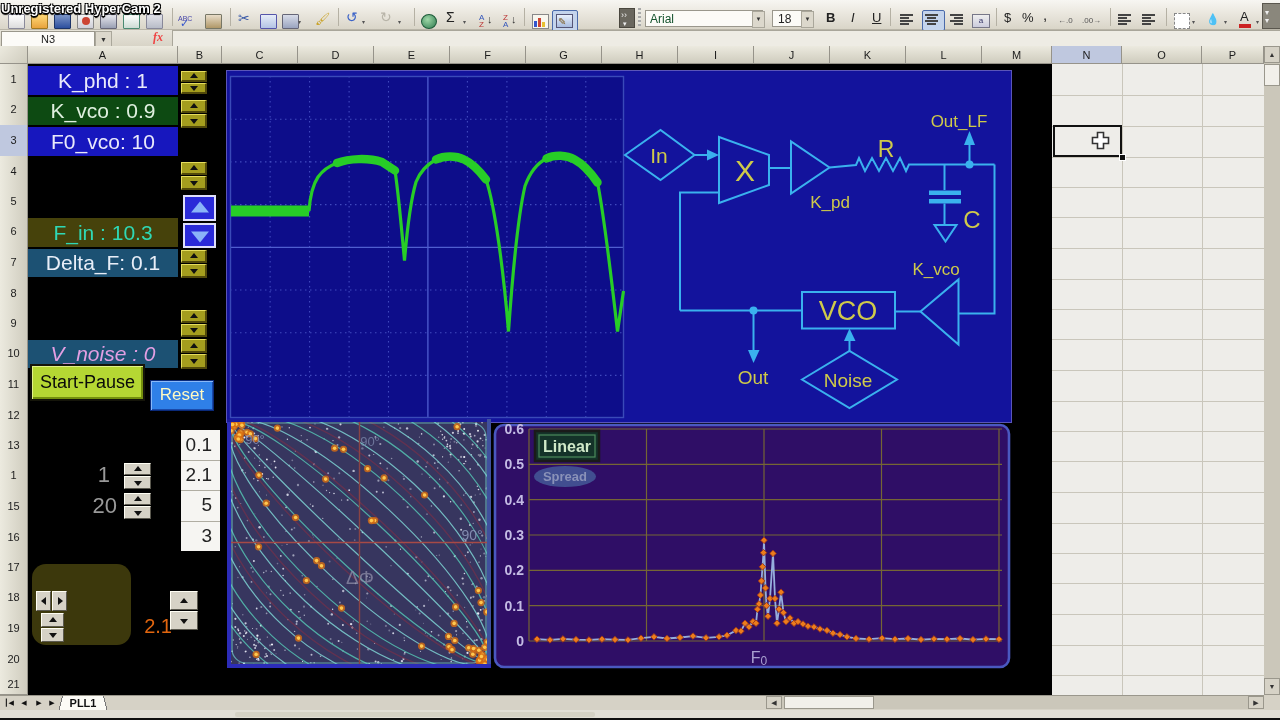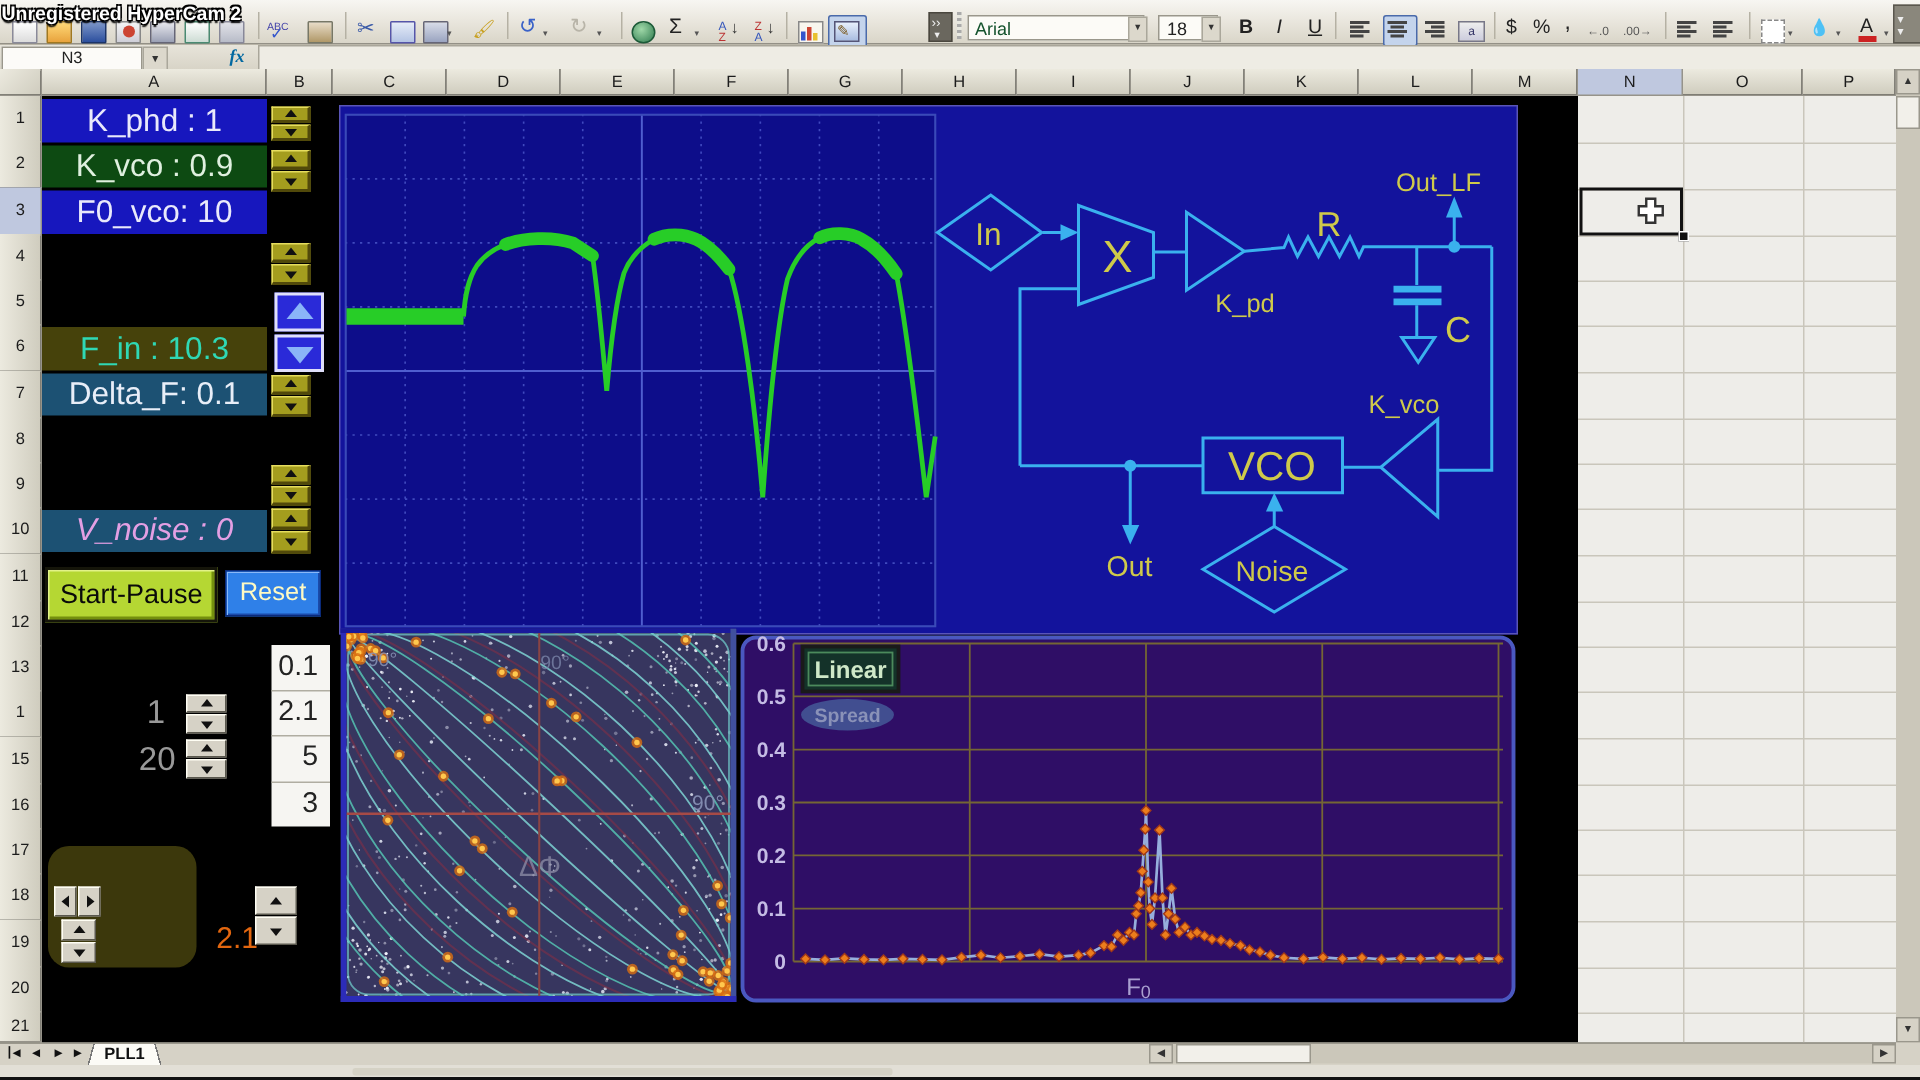--- a/index.html
+++ b/index.html
@@ -10,21 +10,21 @@
   
   #toolbar{left:0;top:0;width:1280px;height:29px;
     background:linear-gradient(#f7f6f2 0%,#ece9e1 40%,#d9d5c8 100%);
     border-bottom:1px solid #b9b5a8;}
   #fxrow{left:0;top:30px;width:1280px;height:16px;
     background:linear-gradient(#e7e4da,#d8d4c7);}
   #namebox{left:1px;top:31px;width:92px;height:14px;background:#fcfbf8;
     border:1px solid #9a978c;font-size:11px;color:#222;text-align:center;line-height:14px;}
   #namedd{left:95px;top:31px;width:15px;height:16px;background:#dcd8cc;
     border:1px solid #aaa79b;font-size:7px;color:#333;text-align:center;line-height:15px;}
-  #fxsym{left:153px;top:30px;width:20px;height:16px;font-size:12px;color:#0369a1;
+  #fxsym{left:153px;top:30px;width:20px;height:16px;font-size:12px;color:#ef4444;
     font-style:italic;font-weight:bold;font-family:"Liberation Serif",serif;}
   #fxbar{left:172px;top:30px;width:1107px;height:15px;background:#eeece4;
     border-top:1px solid #a9a69a;border-left:1px solid #a9a69a;}
   .colhdr{top:46px;height:18px;background:linear-gradient(#eceadf,#cfccbe);
     border-right:1px solid #96938a;border-bottom:1px solid #96938a;box-sizing:border-box;
     font-size:11px;color:#1c1c1c;text-align:center;line-height:18px;}
   .rowhdr{left:0;width:28px;background:linear-gradient(90deg,#eceadf,#cfccbe);
     border-right:1px solid #96938a;border-bottom:1px solid #96938a;box-sizing:border-box;
     font-size:11px;color:#1c1c1c;text-align:center;}
   .hl{background:#bfc8df !important;}
@@ -267,21 +267,21 @@
     </div>
     <div class="abs spbtn" style="left:181px;top:354px;width:26px;height:15px">
       <span class="arrdn"></span>
     </div>
     <div class="abs" style="left:183px;top:195px;width:33px;height:26px;background:#2a2ad8;border:2px solid #dfdffa;box-sizing:border-box;">
       <span style="position:absolute;left:50%;top:50%;transform:translate(-50%,-58%);width:0;height:0;border-left:9px solid transparent;border-right:9px solid transparent;border-bottom:11px solid #8ab4f8;"></span>
     </div>
     <div class="abs" style="left:183px;top:223px;width:33px;height:25px;background:#2a2ad8;border:2px solid #dfdffa;box-sizing:border-box;">
       <span style="position:absolute;left:50%;top:50%;transform:translate(-50%,-42%);width:0;height:0;border-left:9px solid transparent;border-right:9px solid transparent;border-top:11px solid #8ab4f8;"></span>
     </div>
-    <div class="abs" style="left:30px;top:378px;width:115px;height:37px;background:#b5d733;border:2px solid #15150a;box-sizing:border-box;box-shadow:inset 1px 1px 0 #e2f288,inset -2px -2px 0 #74900e;color:#0a0a0a;font-size:18px;text-align:center;line-height:33px;">Start-Pause</div>
+    <div class="abs" style="left:30px;top:364px;width:115px;height:37px;background:#b5d733;border:2px solid #15150a;box-sizing:border-box;box-shadow:inset 1px 1px 0 #e2f288,inset -2px -2px 0 #74900e;color:#0a0a0a;font-size:18px;text-align:center;line-height:33px;">Start-Pause</div>
     <div class="abs" style="left:150px;top:380px;width:64px;height:31px;background:#2f80e8;border:1px solid #0a2a7a;box-sizing:border-box;box-shadow:inset 1px 1px 0 #8ab8f8,inset -1px -1px 0 #1a4aaa;color:#fef9c3;font-size:17px;text-align:center;line-height:28px;">Reset</div>
     <div class="abs" style="left:181px;top:430px;width:39px;height:121px;background:#f6f5f2;"></div>
     <div class="abs" style="left:181px;top:460px;width:39px;height:1px;background:#b0ada2;"></div>
     <div class="abs" style="left:181px;top:490px;width:39px;height:1px;background:#b0ada2;"></div>
     <div class="abs" style="left:181px;top:521px;width:39px;height:1px;background:#b0ada2;"></div>
     <div class="abs" style="left:181px;top:434px;width:31px;height:22px;font-size:19px;color:#222;text-align:right;line-height:22px;">0.1</div>
     <div class="abs" style="left:181px;top:464px;width:31px;height:22px;font-size:19px;color:#222;text-align:right;line-height:22px;">2.1</div>
     <div class="abs" style="left:181px;top:494px;width:31px;height:22px;font-size:19px;color:#222;text-align:right;line-height:22px;">5</div>
     <div class="abs" style="left:181px;top:525px;width:31px;height:22px;font-size:19px;color:#222;text-align:right;line-height:22px;">3</div>
     <div class="abs gnum" style="left:60px;top:464px;width:50px;height:22px;line-height:22px">1</div>

